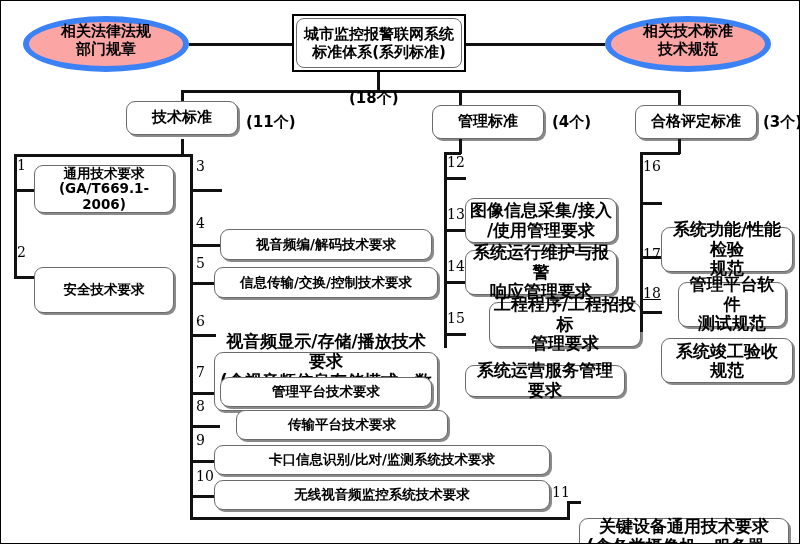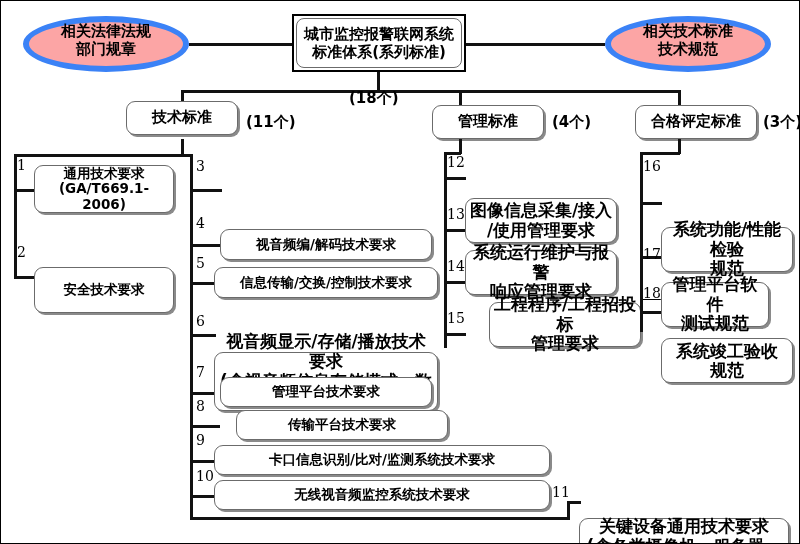--- a/index.html
+++ b/index.html
@@ -240,37 +240,40 @@
 响应管理要求</span>
   </div>
 
   <div class="num" style="left:446px;top:258px;">14</div>
   <div class="node leaf sm" style="left:488px;top:253px;width:152px;height:45px;">
     <span>工程程序/工程招投标
 管理要求</span>
   </div>
 
   <div class="num" style="left:446px;top:310px;">15</div>
+  <div class="node leaf sm" style="left:464px;top:316px;width:160px;height:32px;">
+    <span>系统运营服务管理要求</span>
+  </div>
 
   <div class="ln ln-v" style="left:677px;top:138px;height:15px;"></div>
   <div class="ln ln-v" style="left:639px;top:151px;height:180px;"></div>
   <div class="ln ln-h" style="left:639px;top:151px;width:40px;"></div>
 
   <div class="ln ln-h" style="left:639px;top:201px;width:22px;"></div>
   <div class="ln ln-h" style="left:639px;top:255px;width:22px;"></div>
   <div class="ln ln-h" style="left:639px;top:310px;width:22px;"></div>
 
   <div class="num" style="left:642px;top:158px;">16</div>
   <div class="node leaf sm" style="left:660px;top:178px;width:132px;height:45px;">
     <span>系统功能/性能检验
 规范</span>
   </div>
 
   <div class="num" style="left:642px;top:229px;margin-top:17px;">17</div>
-  <div class="node leaf sm" style="left:660px;top:233px;width:108px;height:45px;">
+  <div class="node leaf sm" style="left:677px;top:233px;width:108px;height:45px;">
     <span>管理平台软件
 测试规范</span>
   </div>
 
   <div class="num" style="left:642px;top:285px;text-decoration:underline;">18</div>
   <div class="node leaf sm" style="left:660px;top:289px;width:132px;height:45px;align-items:flex-end;">
     <span>系统竣工验收
 规范</span>
   </div>
 

